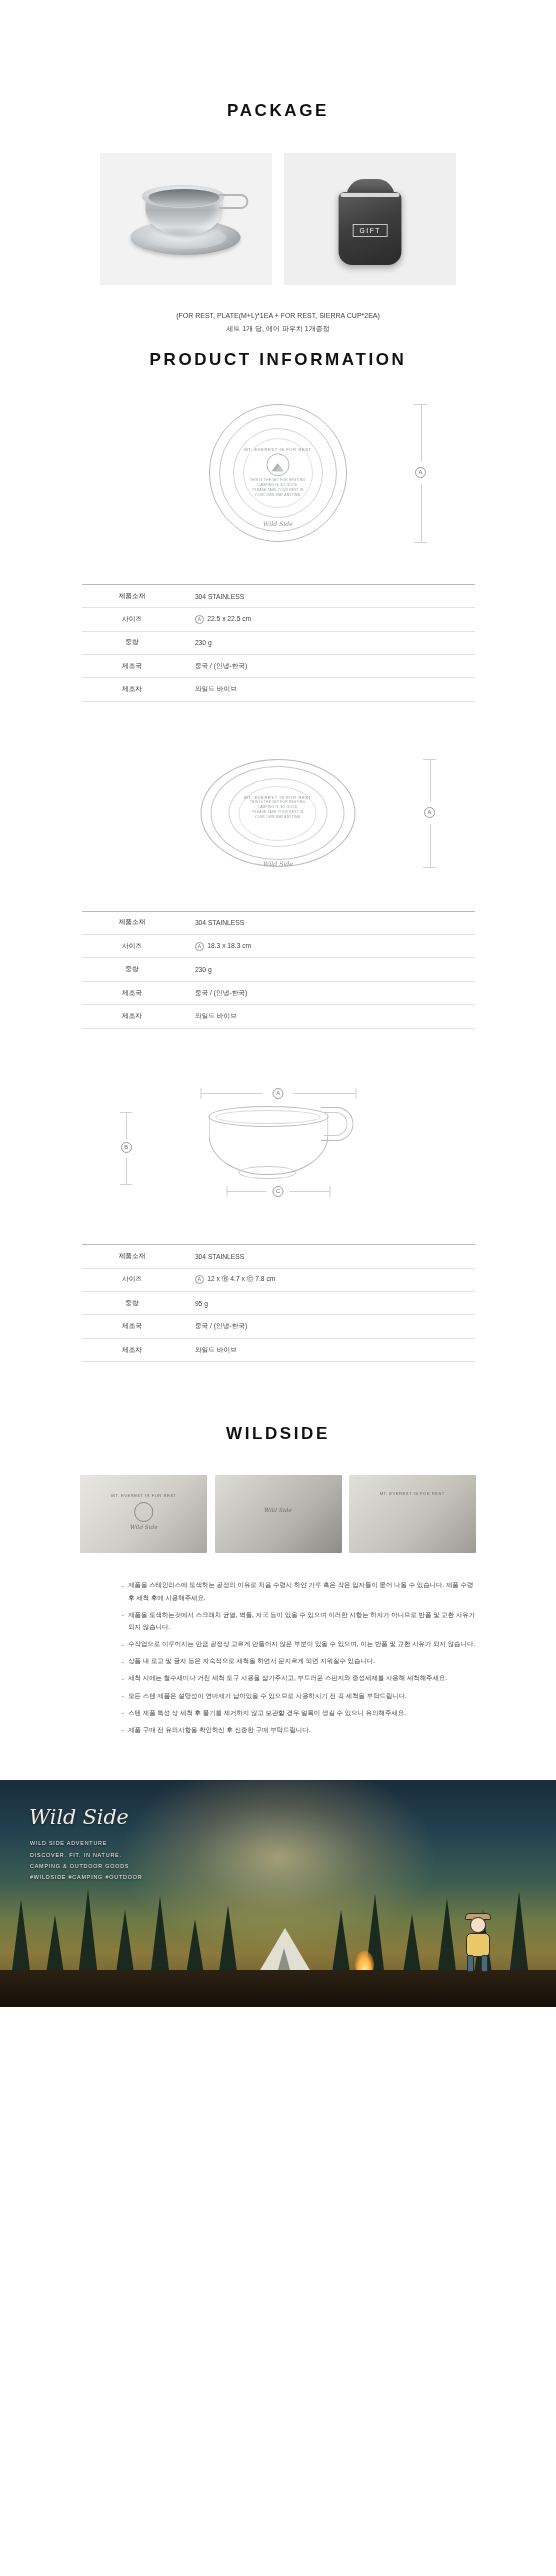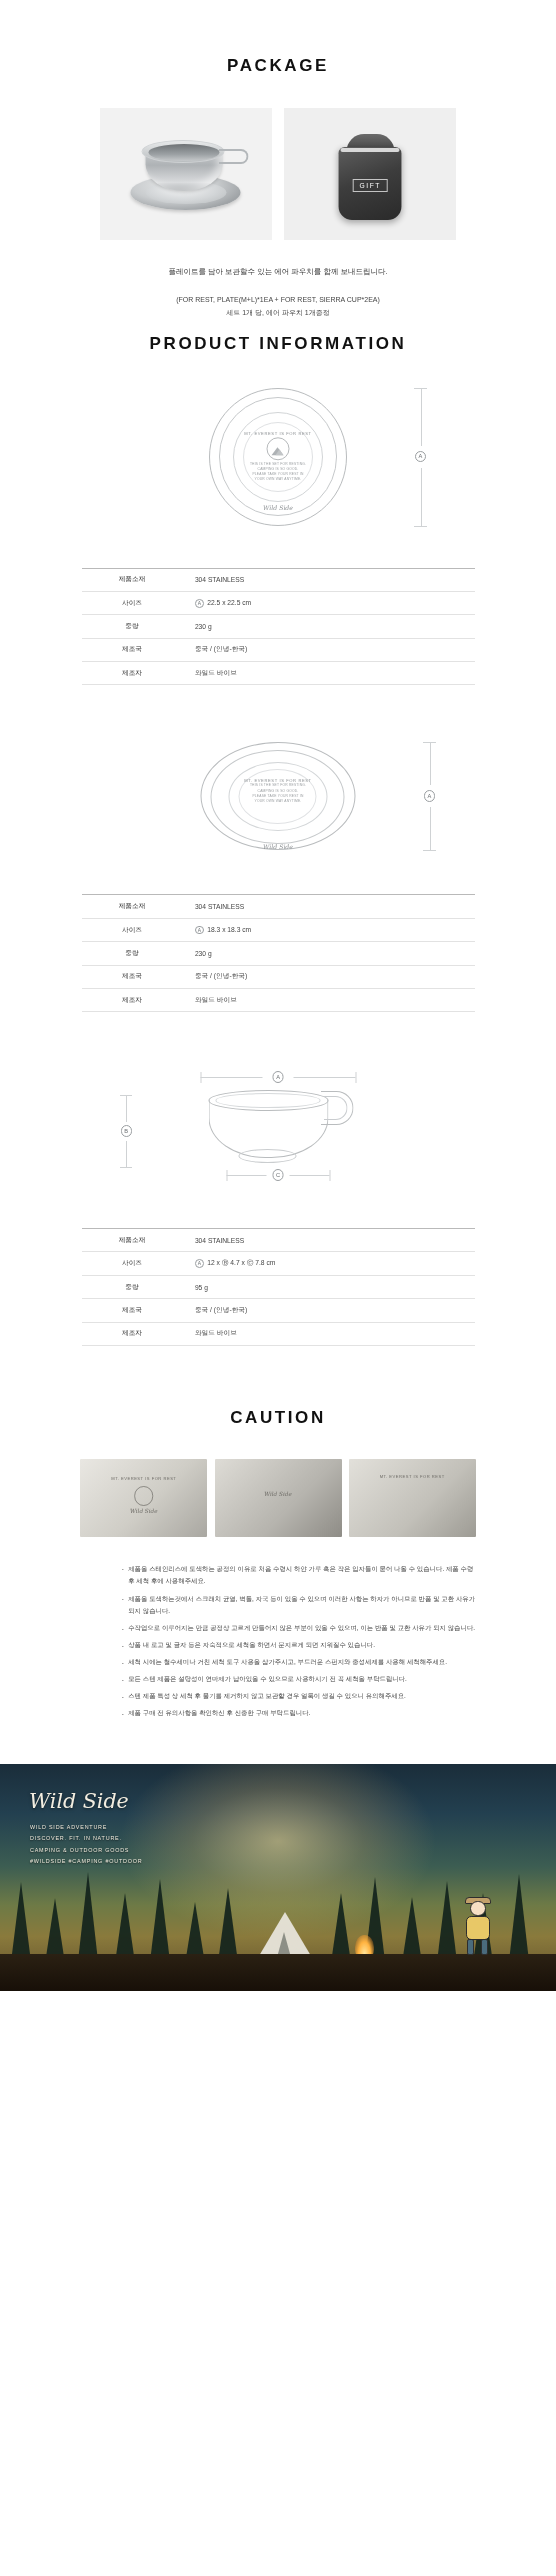--- a/index.html
+++ b/index.html
@@ -20,21 +20,21 @@
   .section-title {
     text-align: center;
     font-size: 17px;
     letter-spacing: 2.6px;
     font-weight: bold;
     color: #111;
     font-family: "Liberation Sans", sans-serif;
   }
 
   
-  .package-block { padding-top: 42px; }
+  .package-block { padding-top: 87px; }
   .package-imgs {
     display: flex;
     justify-content: center;
     gap: 12.4px;
     margin-top: 32px;
   }
   .pkg-card {
     width: 172px;
     height: 132px;
     background: #f2f2f2;
@@ -581,21 +581,20 @@
         <div class="pouch">
           <div class="pouch-neck"></div>
           <div class="pouch-body"></div>
           <div class="pouch-string"></div>
           <div class="pouch-tag">GIFT</div>
         </div>
       </div>
     </div>
 
     <div class="pkg-desc">
-      <div class="lead">플레이트를 담아 보관할수 있는 에어 파우치를 함께 보내드립니다.</div>
       <div class="sub">
         <div>(FOR REST, PLATE(M+L)*1EA +  FOR REST, SIERRA CUP*2EA)</div>
         <div>세트 1개 당, 에어 파우치 1개증정</div>
       </div>
     </div>
   </section>
 
   <section>
     <h2 class="section-title pi-title">PRODUCT INFORMATION</h2>
 
@@ -761,21 +760,21 @@
       </tr>
       <tr>
         <th>제조자</th>
         <td>와일드 바이브</td>
       </tr>
     </tbody>
       </table>
   </section>
 
   <section>
-    <h2 class="section-title caution-title">CAUTION</h2>
+    <h2 class="section-title caution-title">WILDSIDE</h2>
 
     <div class="caution-imgs">
       <div class="cimg a">
         <div class="etxt">MT. EVEREST IS FOR REST</div>
         <div class="emb"></div>
         <div class="etxt2">Wild Side</div>
       </div>
       <div class="cimg b">
         <div class="etxt2" style="top:32px;">Wild Side</div>
       </div>

